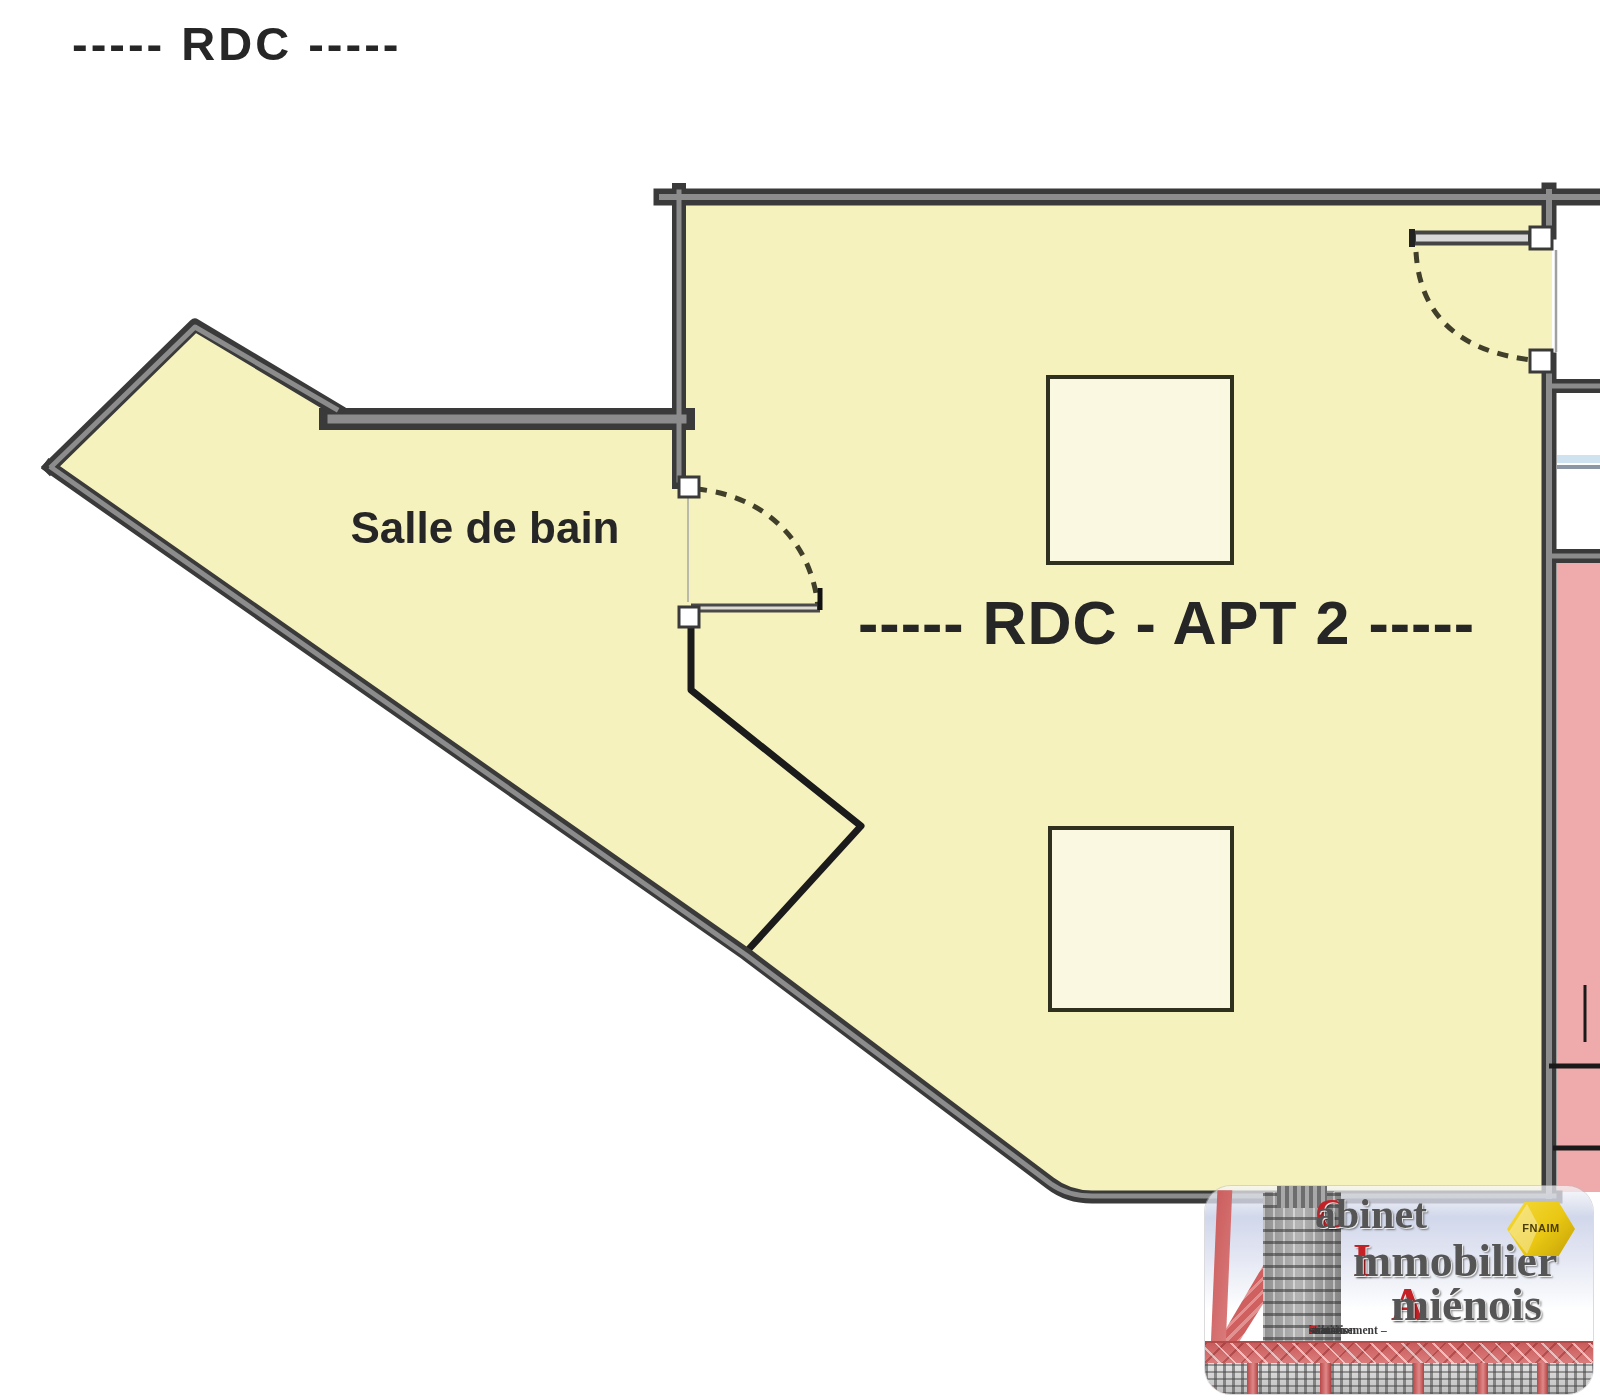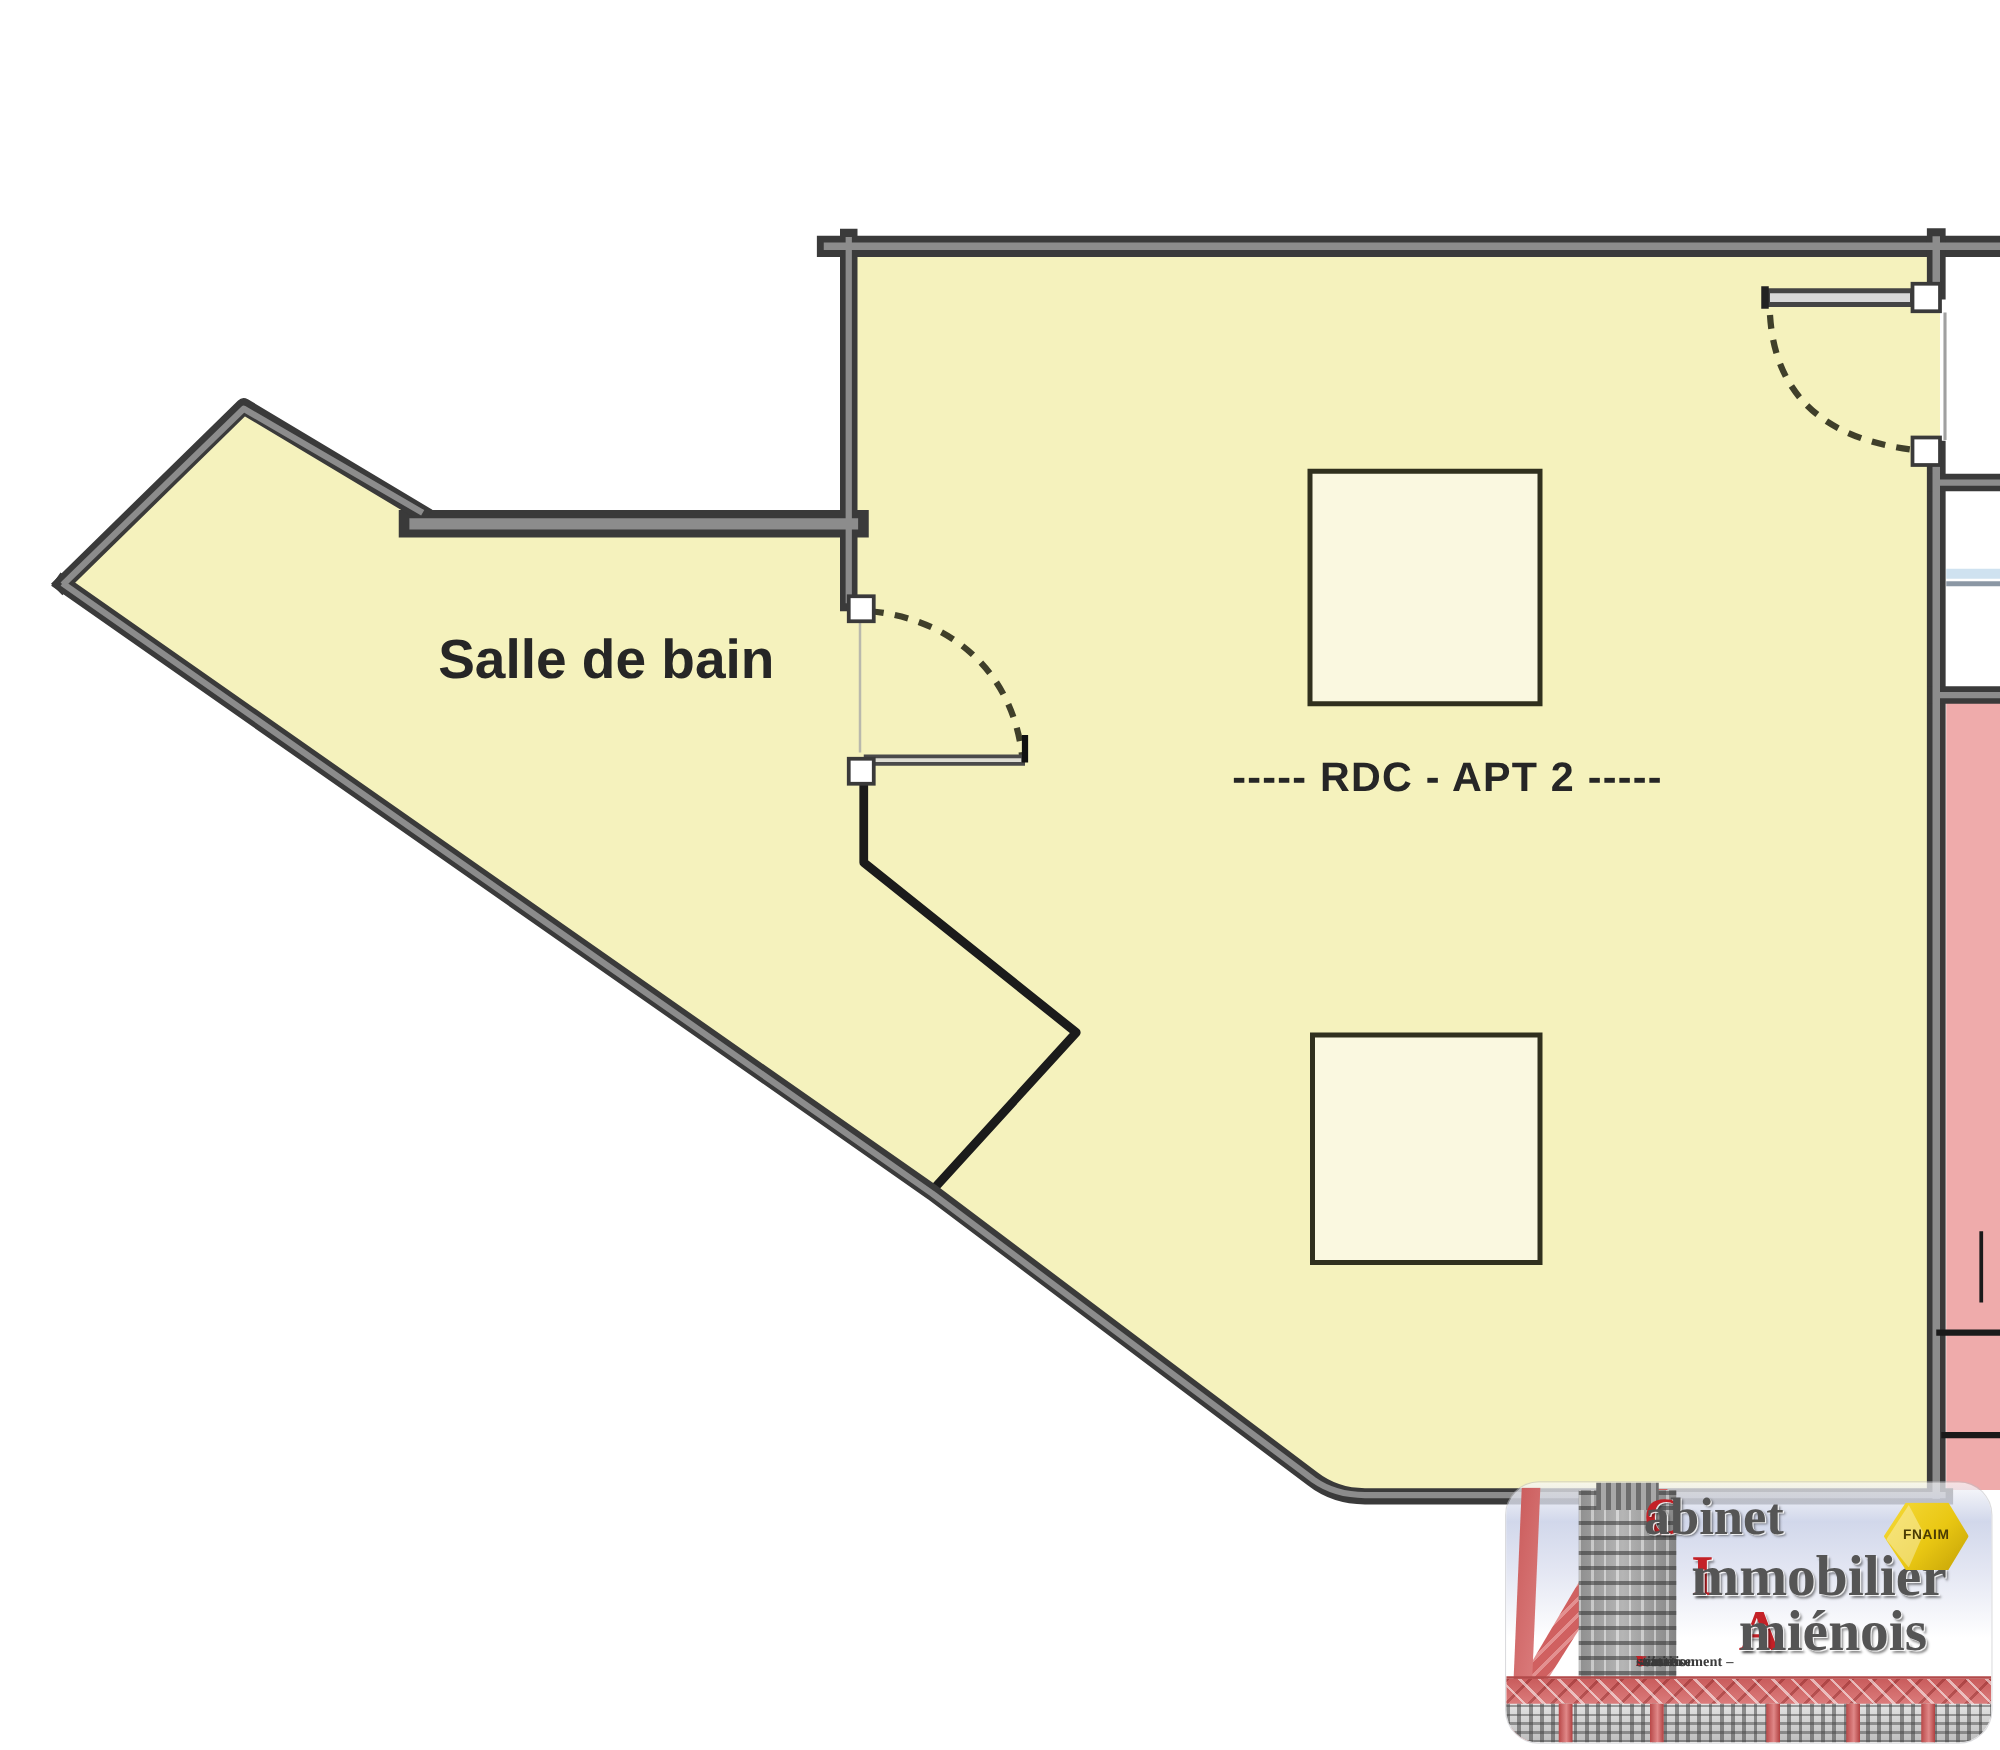--- a/index.html
+++ b/index.html
@@ -9,21 +9,21 @@
   }
   html,body{margin:0;padding:0;}
   body{width:1600px;height:1400px;background:#ffffff;font-family:"Liberation Sans",sans-serif;}
   .stage{position:relative;width:1600px;height:1400px;overflow:hidden;background:#fff;}
   .stage svg{position:absolute;left:0;top:0;}
 
   
   .plan-label{position:absolute;font-weight:bold;color:var(--inkDark);white-space:nowrap;}
   .floor-title{left:72px;top:16px;font-size:47px;letter-spacing:3px;}
   .salle-label{left:320px;top:503px;width:330px;text-align:center;font-size:44px;}
-  .apt-label{left:858px;top:588px;width:600px;text-align:center;font-size:33px;letter-spacing:1px;margin-top:15px;}
+  .apt-label{left:858px;top:588px;width:600px;text-align:center;font-size:61px;letter-spacing:1px;}
   .sejour-label{left:1018px;top:662px;width:405px;text-align:center;font-size:45px;}
 
   
   .logo-card{position:absolute;left:1205px;top:1186px;width:388px;height:208px;border-radius:26px;
     overflow:hidden;background:linear-gradient(180deg,rgba(248,248,250,.70) 0%,rgba(203,210,232,.88) 15%,
     rgba(226,229,242,.95) 34%,rgba(255,255,255,.98) 60%,#ffffff 100%);
     box-shadow:0 0 0 1px rgba(190,190,195,.55);}
   .logo-card *{position:absolute;}
   .beam-left{left:0;top:0;width:62px;height:208px;
     background:linear-gradient(100deg,#c65454,#de8282 60%,#b84444);
@@ -129,20 +129,21 @@
     <rect x="1048" y="377" width="184" height="186" style="fill:var(--squareFill,#faf8e0)" stroke="#30301e" stroke-width="4"></rect>
     <rect x="1050" y="828" width="182" height="182" style="fill:var(--squareFill,#faf8e0)" stroke="#30301e" stroke-width="4"></rect>
 
     <g stroke="#1a1a1a">
       <line x1="1585" y1="985" x2="1585" y2="1042" stroke-width="3"></line>
       <line x1="1549" y1="1066" x2="1600" y2="1066" stroke-width="5"></line>
       <line x1="1553" y1="1148" x2="1600" y2="1148" stroke-width="5"></line>
     </g>
   </svg>
 
+  <div class="plan-label floor-title">-----  RDC  -----</div>
   <div class="plan-label salle-label">Salle de bain</div>
   <div class="plan-label apt-label">-----  RDC - APT 2  -----</div>
 
   <div class="logo-card">
     <div class="beam-diag"></div>
     <div class="beam-left"></div>
     <div class="tower"></div>
     <div class="tower-crown"></div>
     <div class="truss-band"></div>
     <div class="facade-strip"></div>

